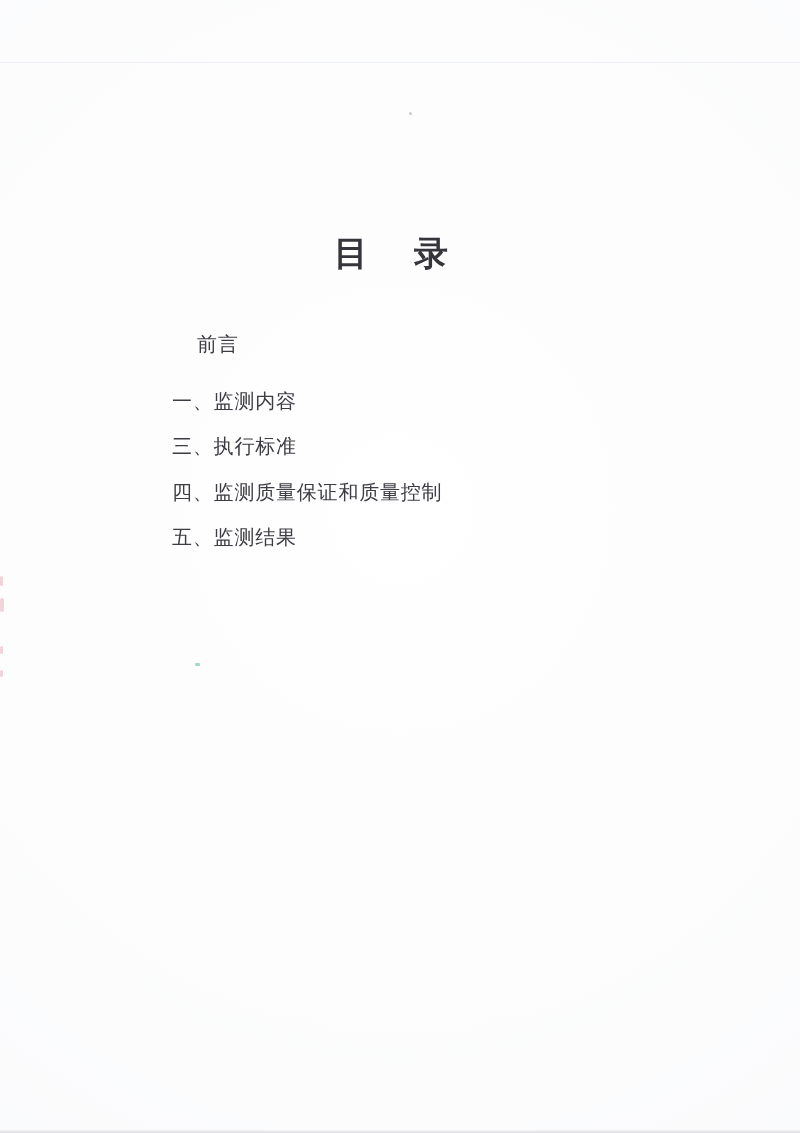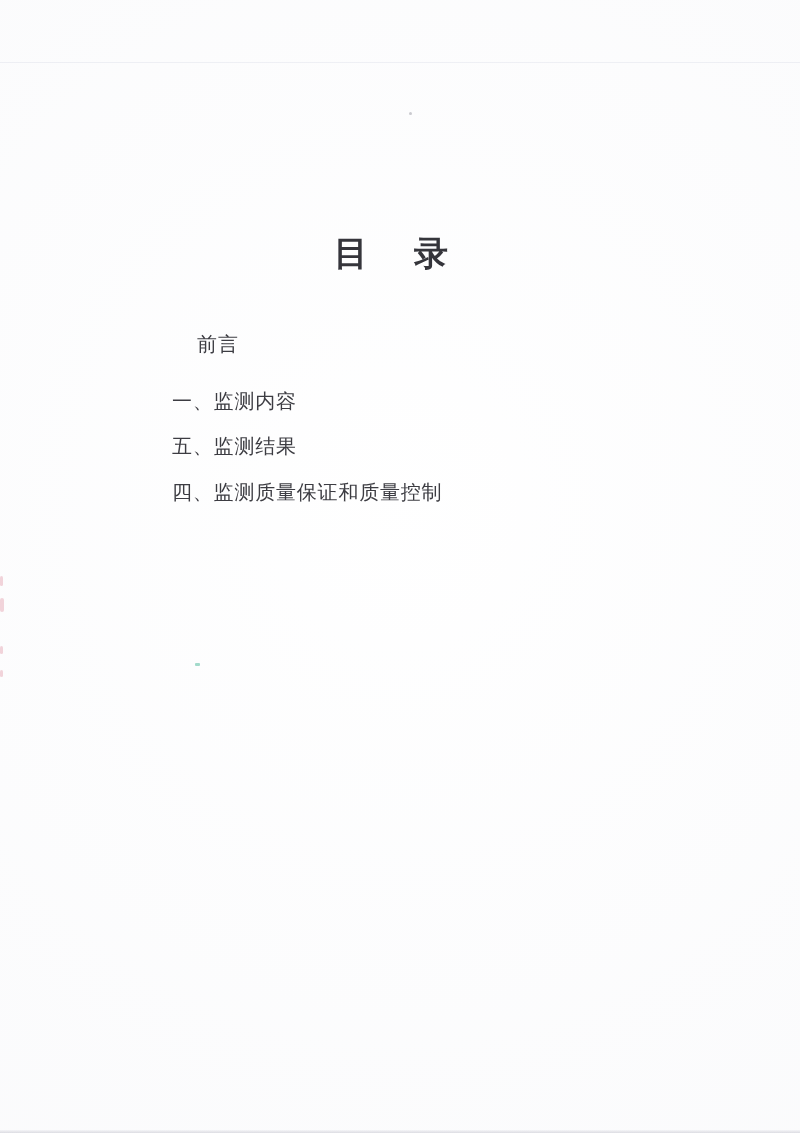--- a/index.html
+++ b/index.html
@@ -107,17 +107,18 @@
 
   <div class="toc-title">
     <span>目</span>
     <span>录</span>
   </div>
 
   <div class="toc-preface">前言</div>
 
   <ul class="toc-list">
     <li class="toc-item">一、监测内容</li>
+    <li class="toc-item">三、执行标准</li>
+    <li class="toc-item">四、监测质量保证和质量控制</li>
     <li class="toc-item">五、监测结果</li>
-    <li class="toc-item">四、监测质量保证和质量控制</li>
   </ul>
 
 </div>
 
 </body></html>

